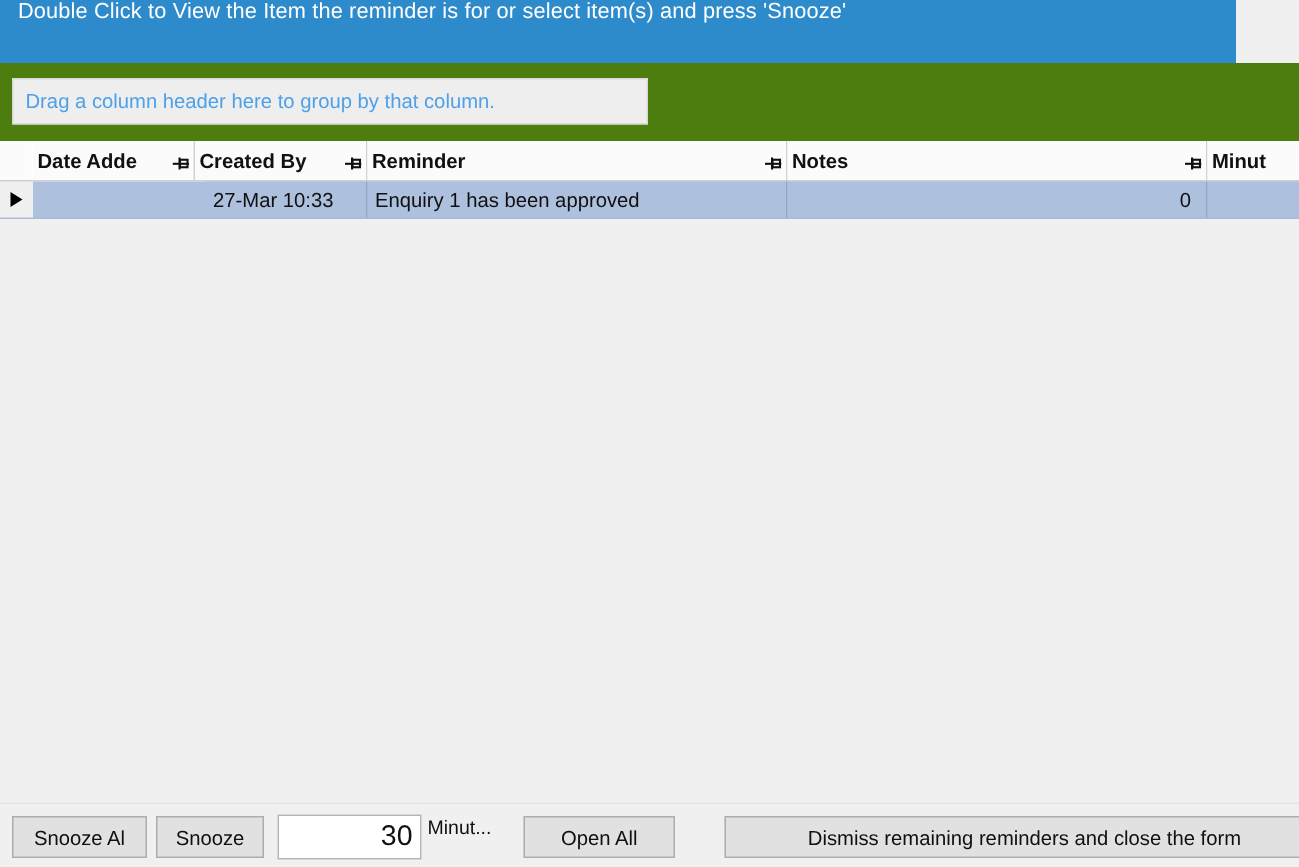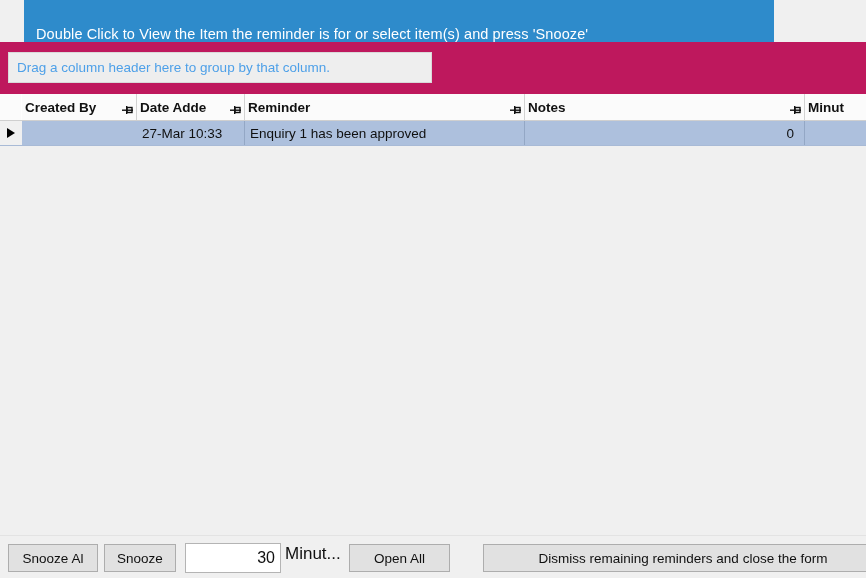--- a/index.html
+++ b/index.html
@@ -21,44 +21,43 @@
     height: 578px;
     box-sizing: border-box;
     background: #f0f0f0;
   }
 
   
   .banner {
     position: absolute;
     left: 0;
     top: 0;
-    width: 750px;
+    width: 824px;
     height: 42px;
     background: #2E8BCB;
     display: flex;
-    align-items: flex-end;
-    box-sizing: border-box;
-    margin-left: 24px;
+    align-items: flex-start;
+    box-sizing: border-box;
   }
   .banner-text {
     color: #ffffff;
     font-size: 14.5px;
     padding-left: 12px;
     letter-spacing: 0.1px;
     white-space: nowrap;
   }
 
   
   .groupby-strip {
     position: absolute;
     left: 0;
     top: 42px;
     width: 866px;
     height: 52px;
-    background: #be185d;
+    background: #4d7c0f;
     box-sizing: border-box;
   }
   .groupby-box {
     position: absolute;
     left: 8px;
     top: 10px;
     width: 424px;
     height: 31px;
     background: #eeeeee;
     border: 1px solid #d9d9d9;
@@ -228,30 +227,30 @@
     left: 185px;
     top: 7px;
     width: 96px;
     height: 30px;
     background: #ffffff;
     border: 1px solid #b4b4b4;
     box-sizing: border-box;
     display: flex;
     align-items: center;
     justify-content: flex-end;
-    font-size: 16px;
+    font-size: 19px;
     color: #101010;
     padding-right: 5px;
   }
 
   .minutes-label {
     position: absolute;
     left: 285px;
     top: 8px;
-    font-size: 17px;
+    font-size: 13px;
     color: #101010;
     white-space: nowrap;
   }
 </style>
 </head>
 <body>
 
 <div id="app">
 
   <div class="banner">
@@ -261,43 +260,43 @@
   <div class="groupby-strip">
     <div class="groupby-box">
       <span class="groupby-text">Drag a column header here to group by that column.</span>
     </div>
   </div>
 
   <div class="grid">
 
     <div class="grid-header">
       <div class="hdr-indicator"></div>
+
+      <div class="hdr-cell" style="width:108px;flex:0 0 108px;">
+        <span class="hdr-label">Date Adde</span>
+        <span class="hdr-glyph">
+          <svg width="11" height="11" viewBox="0 0 11 11" aria-hidden="true">
+            <rect x="0" y="5" width="11" height="1.4" fill="#111"></rect>
+            <rect x="4" y="1.5" width="1.4" height="8" fill="#111"></rect>
+            <rect x="5" y="3" width="5" height="5" fill="none" stroke="#111" stroke-width="1.4"></rect>
+          </svg>
+        </span>
+      </div>
 
       <div class="hdr-cell" style="width:115px;flex:0 0 115px;">
         <span class="hdr-label">Created By</span>
         <span class="hdr-glyph">
           <svg width="11" height="11" viewBox="0 0 11 11" aria-hidden="true">
             <rect x="0" y="5" width="11" height="1.4" fill="#111"></rect>
             <rect x="4" y="1.5" width="1.4" height="8" fill="#111"></rect>
             <rect x="5" y="3" width="5" height="5" fill="none" stroke="#111" stroke-width="1.4"></rect>
           </svg>
         </span>
       </div>
 
-      <div class="hdr-cell" style="width:108px;flex:0 0 108px;">
-        <span class="hdr-label">Date Adde</span>
-        <span class="hdr-glyph">
-          <svg width="11" height="11" viewBox="0 0 11 11" aria-hidden="true">
-            <rect x="0" y="5" width="11" height="1.4" fill="#111"></rect>
-            <rect x="4" y="1.5" width="1.4" height="8" fill="#111"></rect>
-            <rect x="5" y="3" width="5" height="5" fill="none" stroke="#111" stroke-width="1.4"></rect>
-          </svg>
-        </span>
-      </div>
-
       <div class="hdr-cell" style="width:280px;flex:0 0 280px;">
         <span class="hdr-label">Reminder</span>
         <span class="hdr-glyph">
           <svg width="11" height="11" viewBox="0 0 11 11" aria-hidden="true">
             <rect x="0" y="5" width="11" height="1.4" fill="#111"></rect>
             <rect x="4" y="1.5" width="1.4" height="8" fill="#111"></rect>
             <rect x="5" y="3" width="5" height="5" fill="none" stroke="#111" stroke-width="1.4"></rect>
           </svg>
         </span>
       </div>

